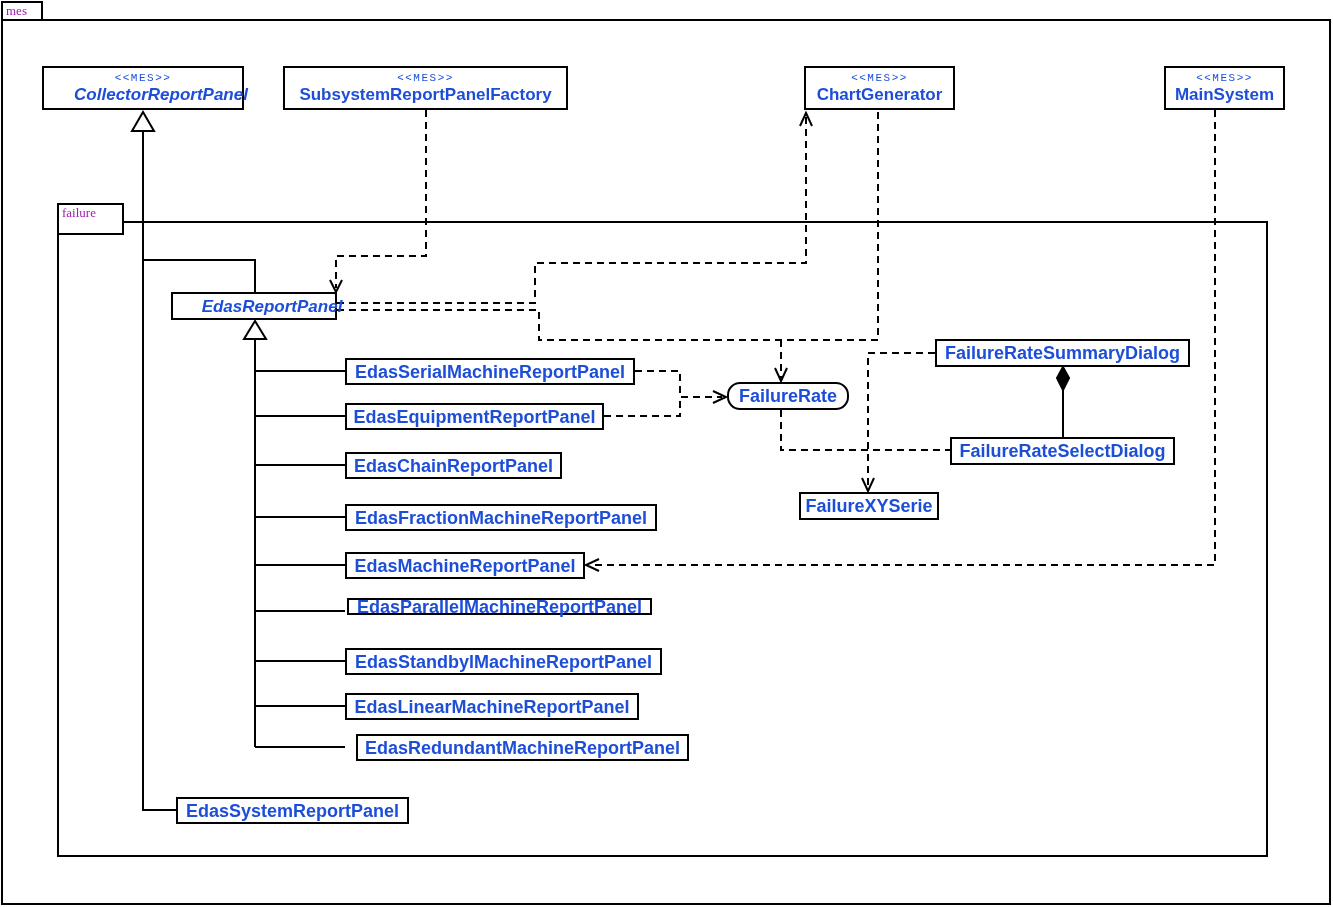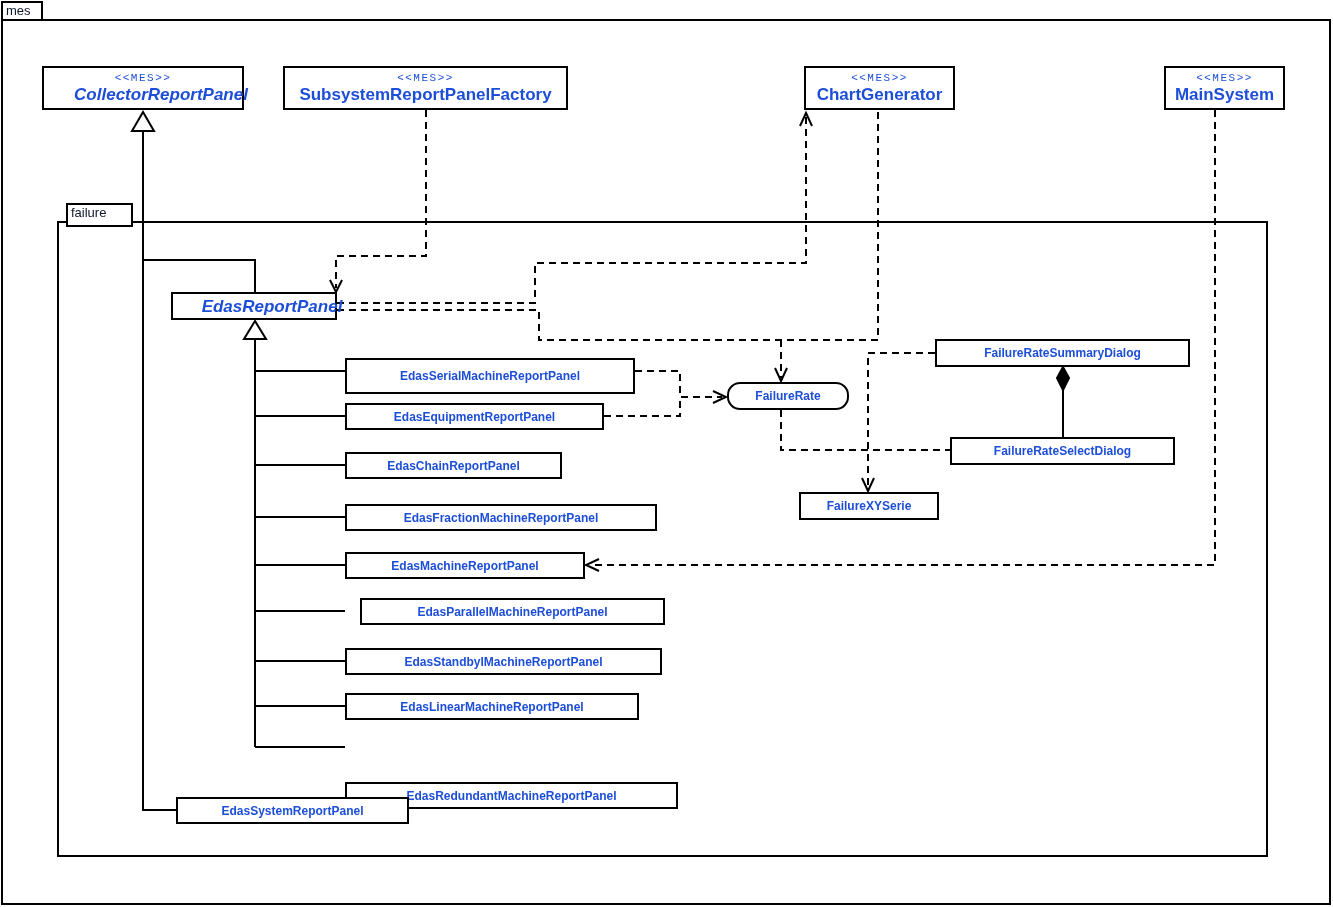--- a/index.html
+++ b/index.html
@@ -1,42 +1,42 @@
 <!DOCTYPE html>
 <html><head>
 <meta charset="utf-8">
 <style>
   html,body{margin:0;padding:0;background:#fff;}
   #stage{position:relative;width:1333px;height:907px;background:#ffffff;
          font-family:"Liberation Sans",sans-serif;overflow:hidden;}
   *{box-sizing:border-box;}
   .pkg-body{position:absolute;border:2px solid #000;background:transparent;}
   .pkg-tab{position:absolute;border:2px solid #000;background:#fff;
-           font-family:Liberation Sans, sans-serif;font-size:13px;line-height:15px;
-           padding:0 3px;color:#0f172a;white-space:nowrap;}
+           font-family:Liberation Serif, serif;font-size:13px;line-height:15px;
+           padding:0 3px;color:#a21caf;white-space:nowrap;}
   #connectors{position:absolute;left:0;top:0;}
   .cls{position:absolute;border:2px solid #000;background:#fff;display:flex;
        flex-direction:column;align-items:center;justify-content:center;
        text-align:center;color:#1d4ed8;z-index:3;}
-  .cls .name{font-weight:bold;font-size:12px;line-height:18px;white-space:nowrap;}
+  .cls .name{font-weight:bold;font-size:18px;line-height:18px;white-space:nowrap;}
   .cls .name.big{font-size:17px;line-height:19px;}
   .cls .name.italic{font-style:italic;margin-left:36px;}
   .cls .stereo{font-family:"Liberation Mono",monospace;font-size:11px;line-height:13px;
                letter-spacing:1.5px;white-space:nowrap;}
 </style>
 </head>
 <body>
 
 <div id="stage">
 
   <div class="pkg-body" style="left:1px;top:19px;width:1330px;height:886px;"></div>
   <div class="pkg-tab" style="left:1px;top:1px;width:42px;height:20px;">mes</div>
 
   <div class="pkg-body" style="left:57px;top:221px;width:1211px;height:636px;z-index:1;"></div>
-  <div class="pkg-tab" style="left:66px;top:203px;width:67px;height:24px;z-index:2;">failure</div>
+  <div class="pkg-tab" style="left:57px;top:203px;width:67px;height:32px;z-index:2;">failure</div>
 
   <svg id="connectors" width="1333" height="907" viewBox="0 0 1333 907">
     <g stroke="#000" stroke-width="2" fill="none">
 
       <g>
         <polyline points="143,131 143,810 176,810"></polyline>
         <polyline points="143,260 255,260 255,292"></polyline>
         <polygon points="143,112 132,131 154,131" fill="#fff"></polygon>
       </g>
 
@@ -111,45 +111,45 @@
   </div>
   <div class="cls" style="left:1164px;top:66px;width:121px;height:44px;">
     <span class="stereo">&lt;&lt;MES&gt;&gt;</span>
     <span class="name big">MainSystem</span>
   </div>
 
   <div class="cls" style="left:171px;top:292px;width:166px;height:28px;">
     <span class="name big italic">EdasReportPanel</span>
   </div>
 
-  <div class="cls" style="left:345px;top:358px;width:290px;height:36px;">
+  <div class="cls" style="left:345px;top:358px;width:290px;height:27px;">
     <span class="name">EdasSerialMachineReportPanel</span>
   </div>
   <div class="cls" style="left:345px;top:403px;width:259px;height:27px;">
     <span class="name">EdasEquipmentReportPanel</span>
   </div>
   <div class="cls" style="left:345px;top:452px;width:217px;height:27px;align-items:center;">
     <span class="name">EdasChainReportPanel</span>
   </div>
   <div class="cls" style="left:345px;top:504px;width:312px;height:27px;">
     <span class="name">EdasFractionMachineReportPanel</span>
   </div>
   <div class="cls" style="left:345px;top:552px;width:240px;height:27px;">
     <span class="name">EdasMachineReportPanel</span>
   </div>
-  <div class="cls" style="left:360px;top:598px;width:305px;height:27px;">
+  <div class="cls" style="left:347px;top:598px;width:305px;height:17px;">
     <span class="name">EdasParallelMachineReportPanel</span>
   </div>
   <div class="cls" style="left:345px;top:648px;width:317px;height:27px;">
     <span class="name">EdasStandbylMachineReportPanel</span>
   </div>
   <div class="cls" style="left:345px;top:693px;width:294px;height:27px;">
     <span class="name">EdasLinearMachineReportPanel</span>
   </div>
-  <div class="cls" style="left:345px;top:734px;width:333px;height:27px;margin-top:48px;">
+  <div class="cls" style="left:356px;top:734px;width:333px;height:27px;">
     <span class="name">EdasRedundantMachineReportPanel</span>
   </div>
 
   <div class="cls" style="left:176px;top:797px;width:233px;height:27px;">
     <span class="name">EdasSystemReportPanel</span>
   </div>
 
   <div class="cls" style="left:727px;top:382px;width:122px;height:28px;border-radius:13px;">
     <span class="name">FailureRate</span>
   </div>

